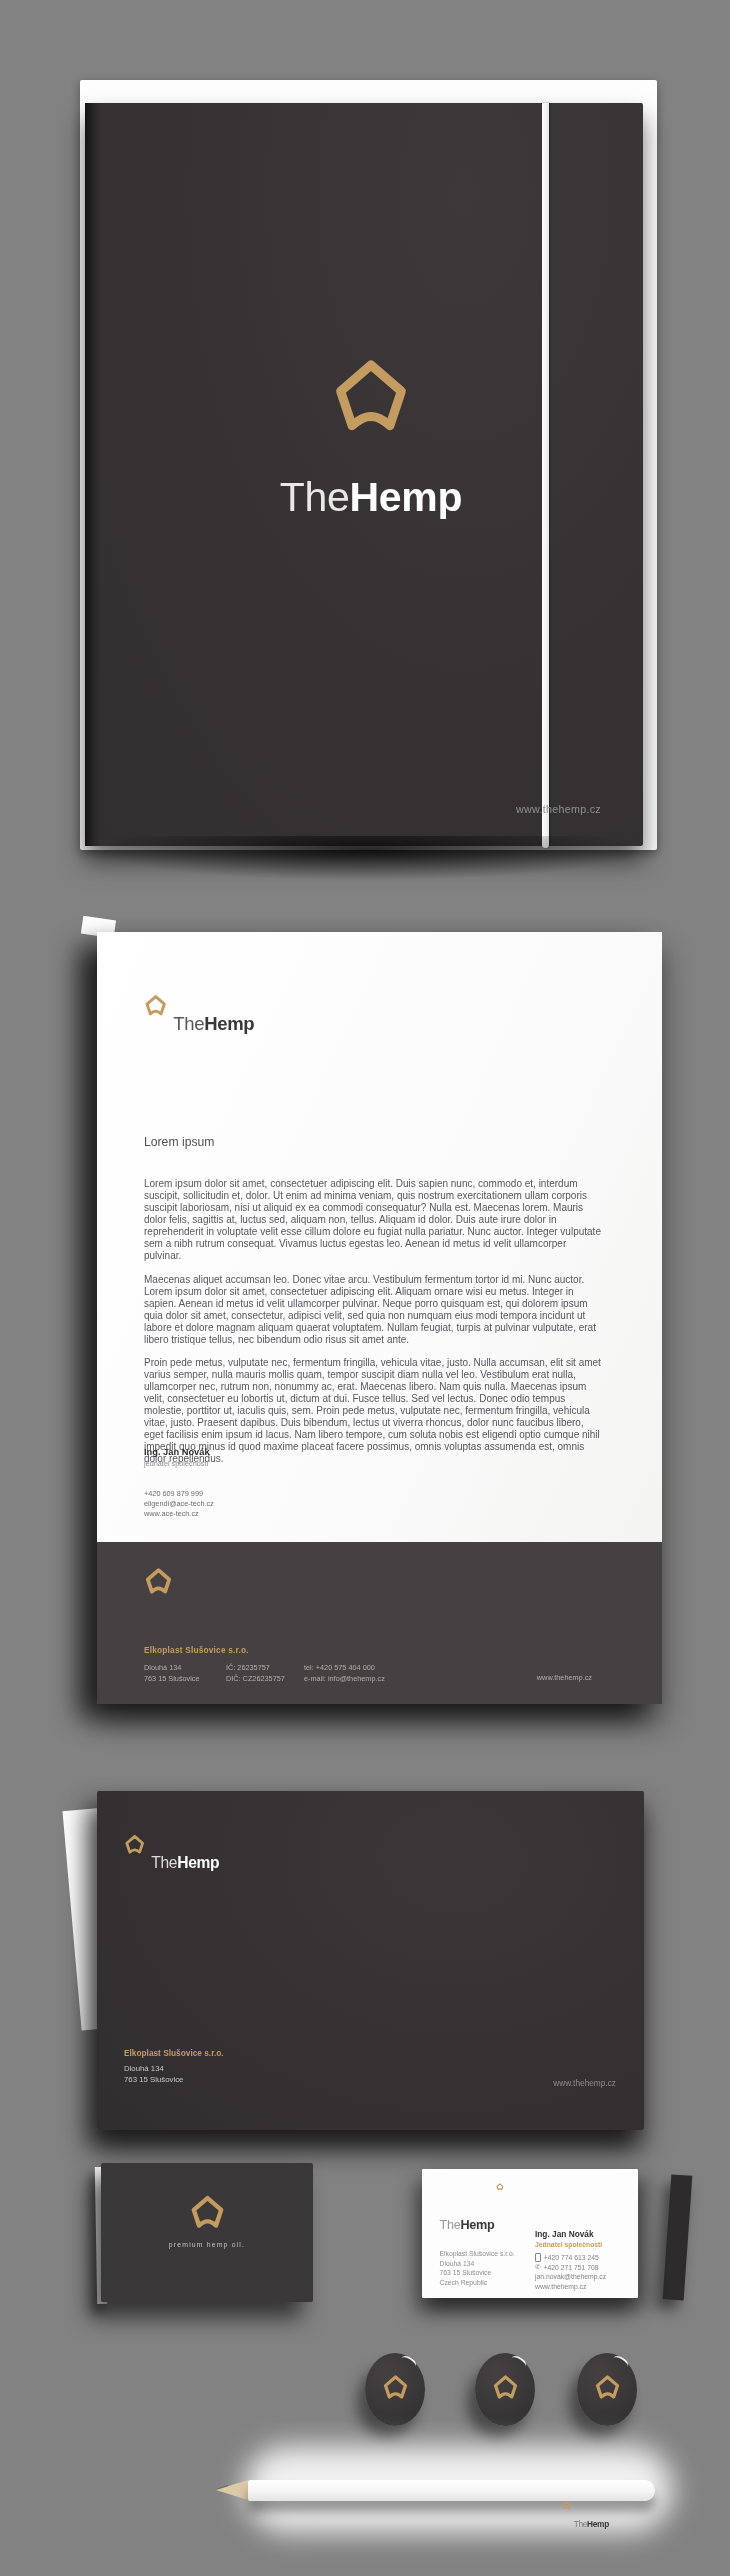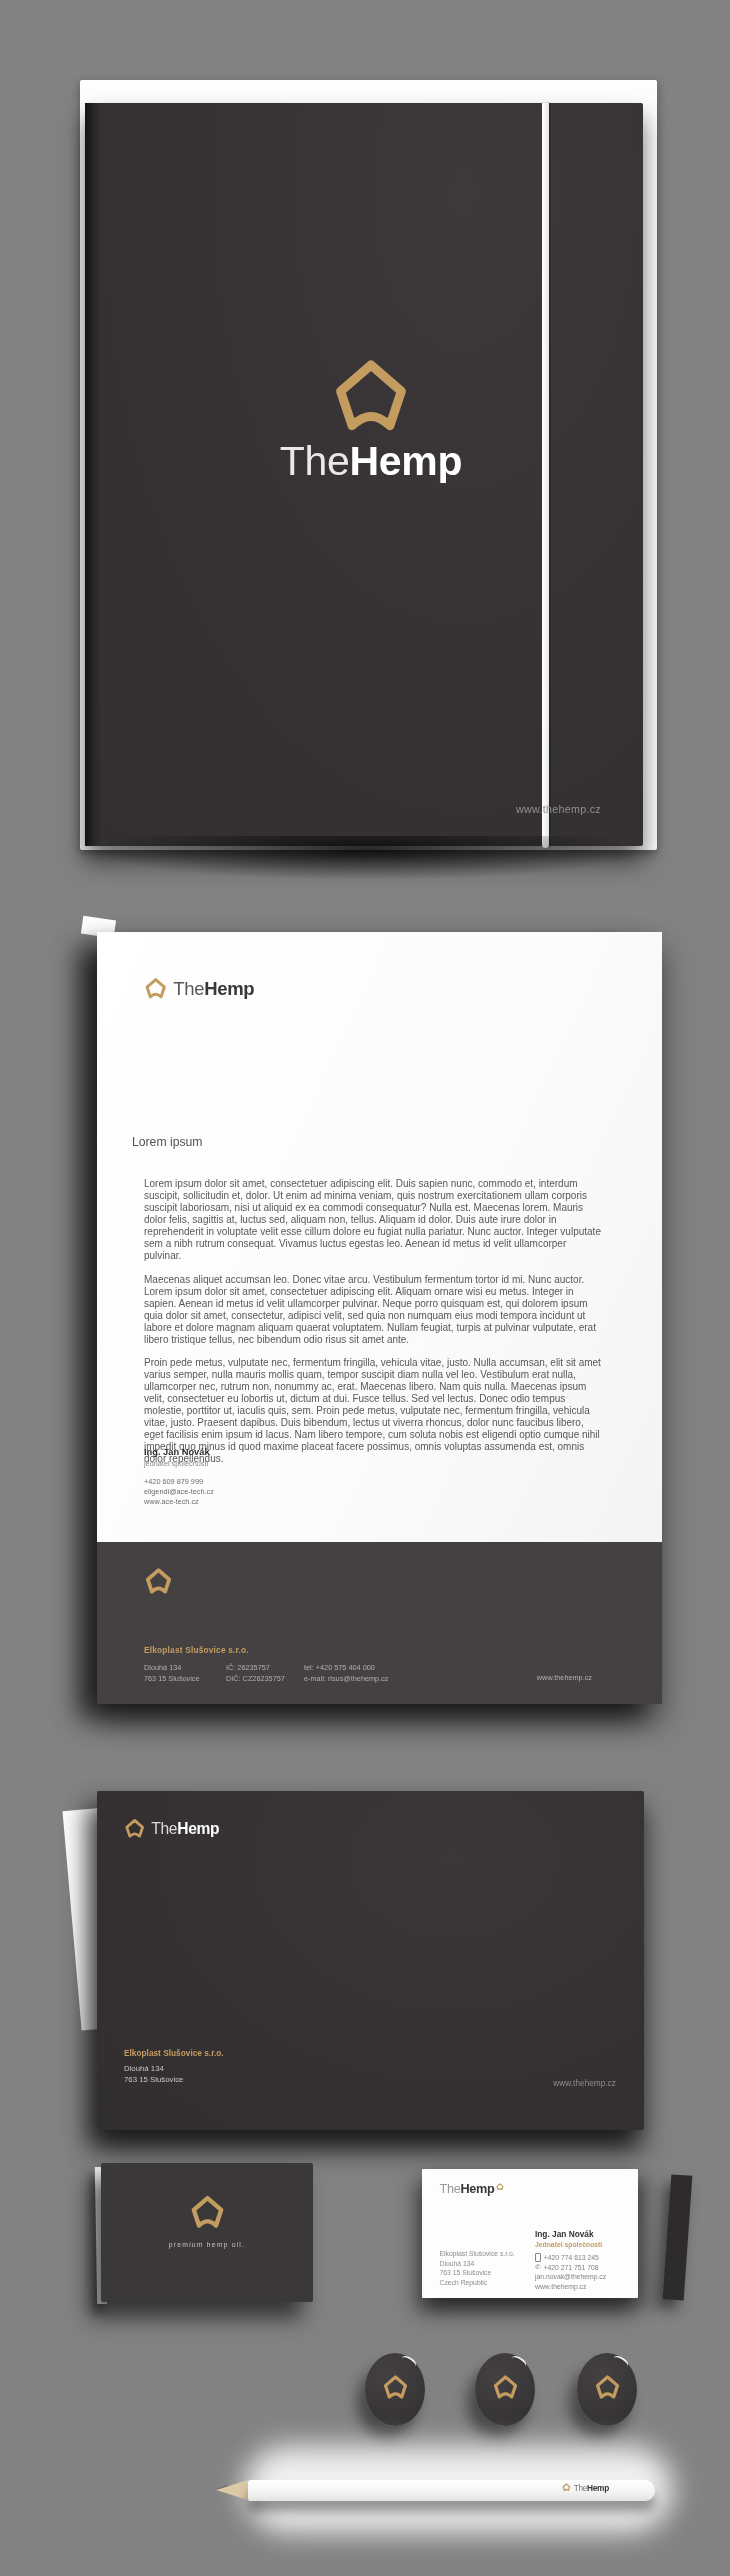--- a/index.html
+++ b/index.html
@@ -4,21 +4,21 @@
 <style>
   html,body{margin:0;padding:0;}
   body{width:731px;height:2576px;background:var(--bg,#828282);position:relative;
        font-family:"Liberation Sans",sans-serif;overflow:hidden;}
   .abs{position:absolute;}
   .noi{user-select:none;}
 
   
   .penta{display:block;}
   .penta path{fill:none;stroke:var(--gold,#c49c60);stroke-width:11;stroke-linejoin:round;stroke-linecap:round;}
-  .wordmark{white-space:nowrap;letter-spacing:-0.3px;}
+  .wordmark{white-space:nowrap;letter-spacing:-0.3px;margin-top:36px;}
   .wm-the{font-weight:300;}
   .wm-hemp{font-weight:800;}
 
   
   .sheet-folder{left:80px;top:80px;width:577px;height:770px;background:#fdfdfd;border-radius:1.9px;
                 box-shadow:0 3.9px 9.7px rgba(0,0,0,.35);}
   .folder{left:85px;top:103px;width:558px;height:743px;border-radius:1.9px;
           background:radial-gradient(ellipse at 68% 12%,#3d393a 0%,#363233 55%,#322f30 100%);
           box-shadow:0 15.6px 25px rgba(0,0,0,.55);}
   .folder-spine{left:0;top:0;width:15.6px;height:100%;
@@ -35,27 +35,27 @@
   
   .lh-corner{left:82px;top:918px;width:33px;height:17.5px;background:#fff;transform:rotate(8deg);}
   .lh-page{left:97px;top:932px;width:565px;height:772px;
           background:linear-gradient(115deg,#ffffff 0%,#fbfbfb 55%,#f2f2f1 100%);
           box-shadow:-19.5px 13.6px 25px rgba(0,0,0,.7),0 17.5px 29px rgba(0,0,0,.45);}
   .lh-logo{left:47px;top:45px;display:flex;align-items:center;gap:5.8px;}
   .lh-logo .penta{width:23.4px;height:23.4px;}
   .lh-logo .penta path{stroke-width:13;}
   .lh-logo .wordmark{font-size:18.5px;color:#3a3738;}
   .lh-logo .wm-the{color:#5a5758;}
-  .lh-heading{left:35px;top:203px;font-size:12.2px;color:#515154;}
+  .lh-heading{left:47px;top:203px;font-size:12.2px;color:#515154;}
   .lh-body{left:47px;top:246px;width:460px;font-size:10px;line-height:12px;color:#57585c;}
   .lh-body p{margin:0 0 11.7px 0;}
   .sig{left:47px;top:515px;color:#6e6c6b;}
   .sig-name{font-size:9.3px;font-weight:bold;color:#2e2c2d;}
   .sig-title{font-size:7.3px;color:#8d8b8a;margin-top:1.9px;}
-  .sig-contact{margin-top:9px;font-size:7.3px;line-height:10.2px;}
+  .sig-contact{margin-top:21px;font-size:7.3px;line-height:10.2px;}
   .lh-footer{left:0;top:610px;width:565px;height:162px;background:#454142;}
   .lf-icon{left:47px;top:25px;width:29px;height:29px;}
   .lf-icon path{stroke-width:13;}
   .lf-company{left:47px;top:103px;font-size:8.3px;color:var(--gold,#c49c60);font-weight:bold;letter-spacing:0.2px;}
   .lf-col{top:121px;font-size:7.3px;line-height:10.7px;color:#b2afac;}
   .lf-col1{left:47px;}
   .lf-col2{left:129px;}
   .lf-col3{left:207px;}
   .lf-site{left:339px;top:131px;width:156px;text-align:right;font-size:7.3px;color:#b2afac;}
 
@@ -170,21 +170,21 @@
     <div class="abs lf-col lf-col1">
       <div>Dlouhá 134</div>
       <div>763 15 Slušovice</div>
     </div>
     <div class="abs lf-col lf-col2">
       <div>IČ: 26235757</div>
       <div>DIČ: CZ26235757</div>
     </div>
     <div class="abs lf-col lf-col3">
       <div>tel: +420 575 404 000</div>
-      <div>e-mail: risus@thehemp.cz</div>
+      <div>e-mail: info@thehemp.cz</div>
     </div>
     <div class="abs lf-site">www.thehemp.cz</div>
   </div>
 </div>
 
 <div class="abs env-flap noi"></div>
 <div class="abs envelope noi">
   <div class="abs env-logo">
     <svg class="penta" viewBox="0 0 100 100">
       <path d="M50 11 L87 43 L73 85 Q59 73 50 74 Q41 73 27 85 L13 43 Z"></path>

